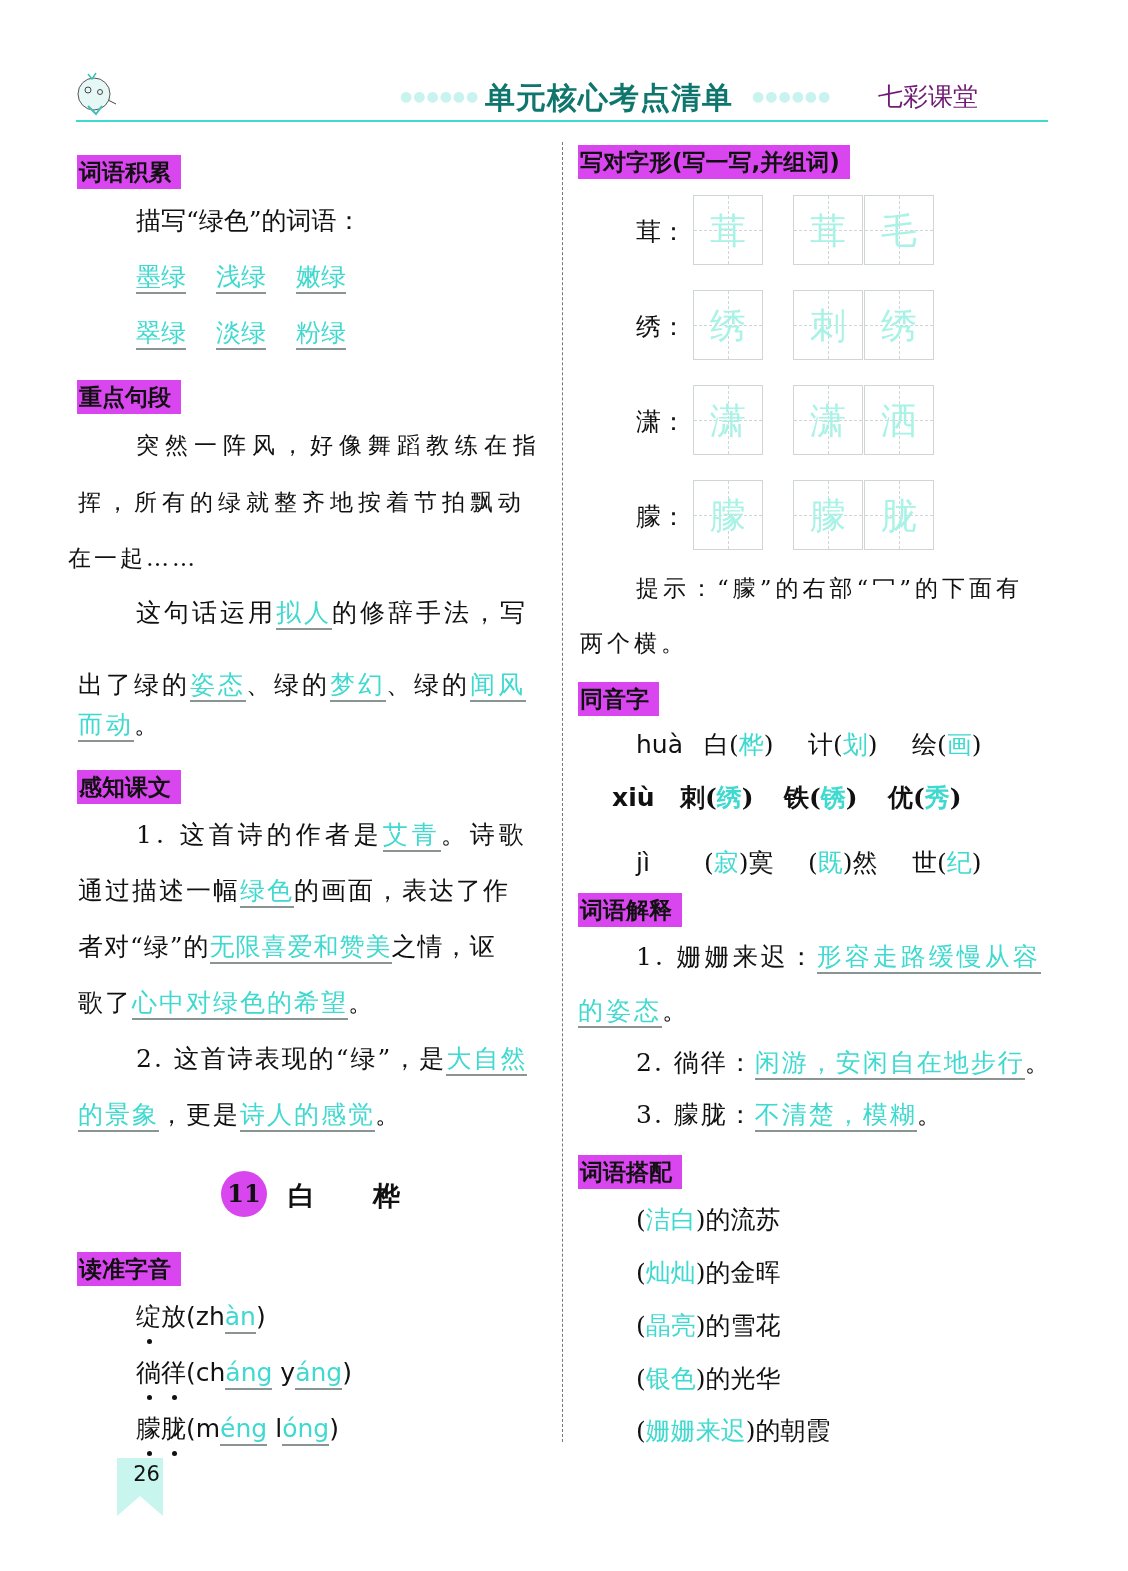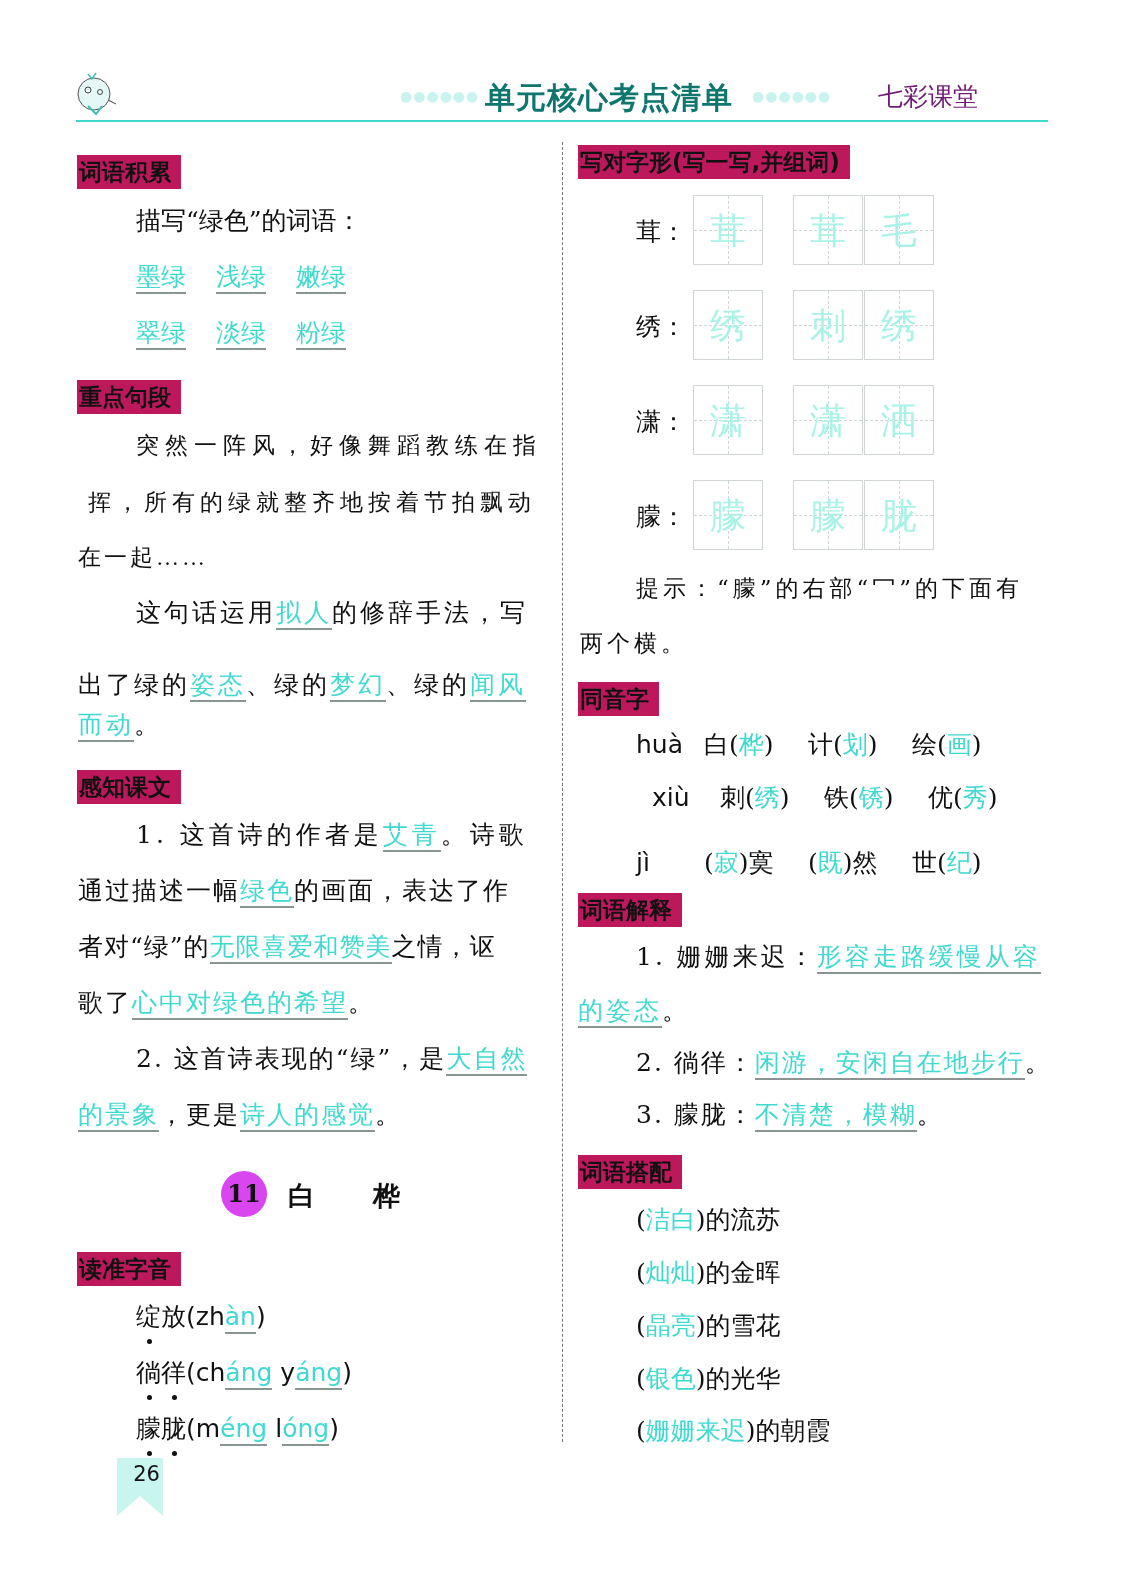--- a/index.html
+++ b/index.html
@@ -2,21 +2,21 @@
 <html><head>
 <meta charset="utf-8">
 <style>
   html, body { margin:0; padding:0; background:#ffffff; }
   body { width:1128px; height:1571px; position:relative; overflow:hidden;
          font-family:"DejaVu Serif", "Liberation Serif", serif; color:#111; }
   .abs { position:absolute; }
   .ans { color:#3fd9cf; }
   .ul { border-bottom:2px solid #8a9493; padding-bottom:1px; }
   .title-dots { color:#c9f3ef; letter-spacing:1px; font-size:14px; }
-  .sec-head { position:absolute; background:#be185d; padding:0 10px 0 2px; height:34px; line-height:34px;
+  .sec-head { position:absolute; background:#d946ef; padding:0 10px 0 2px; height:34px; line-height:34px;
               font-family:"DejaVu Sans","Liberation Sans",sans-serif; font-weight:bold; font-size:23px; color:#111; }
   .body-line { position:absolute; font-size:25px; line-height:30px; white-space:nowrap; }
   .spread { letter-spacing:6px; }
   .grid-cell { position:absolute; width:70px; height:70px; border:1.5px solid #cfd6d5; box-sizing:border-box; }
   .grid-cell::before { content:""; position:absolute; left:50%; top:0; bottom:0; border-left:1px dashed #cfd6d5; }
   .grid-cell::after { content:""; position:absolute; top:50%; left:0; right:0; border-top:1px dashed #cfd6d5; }
   .grid-cell span { position:absolute; left:0; right:0; top:0; bottom:0; text-align:center; line-height:70px;
                     font-size:36px; color:#a8f2e6; z-index:1; }
   .emph { position:relative; display:inline-block; }
   .emph::after { content:""; position:absolute; left:50%; bottom:-12px; width:5px; height:5px; margin-left:-2px; border-radius:50%; background:#111; }
@@ -47,22 +47,22 @@
 <div class="body-line" style="left:136px;top:206px;">描写“绿色”的词语：</div>
 <div class="body-line" style="left:136px;top:262px;">
   <span class="ans ul">墨绿</span><span style="display:inline-block;width:30px"></span><span class="ans ul">浅绿</span><span style="display:inline-block;width:30px"></span><span class="ans ul">嫩绿</span>
 </div>
 <div class="body-line" style="left:136px;top:318px;">
   <span class="ans ul">翠绿</span><span style="display:inline-block;width:30px"></span><span class="ans ul">淡绿</span><span style="display:inline-block;width:30px"></span><span class="ans ul">粉绿</span>
 </div>
 
 <div class="sec-head" style="left:77px;top:380px;">重点句段</div>
 <div class="body-line spread" style="left:136px;top:430px;font-size:23px;text-align:right;">突然一阵风，好像舞蹈教练在指</div>
-<div class="body-line spread" style="left:88px;top:487px;font-size:23px;letter-spacing:5px;text-align:center;">挥，所有的绿就整齐地按着节拍飘动</div>
-<div class="body-line spread" style="left:78px;top:543px;font-size:23px;letter-spacing:3px;font-family:Liberation Serif, serif;">在一起……</div>
+<div class="body-line spread" style="left:78px;top:487px;font-size:23px;letter-spacing:5px;text-align:center;">挥，所有的绿就整齐地按着节拍飘动</div>
+<div class="body-line spread" style="left:68px;top:543px;font-size:23px;letter-spacing:3px;">在一起……</div>
 <div class="body-line" style="left:136px;top:598px;letter-spacing:3px;">
   <span>这句话运用</span><span class="ans ul">拟人</span><span>的修辞手法，写</span>
 </div>
 <div class="body-line" style="left:78px;top:670px;letter-spacing:3px;">
   <span>出了绿的</span><span class="ans ul">姿态</span><span>、绿的</span><span class="ans ul">梦幻</span><span>、绿的</span><span class="ans ul">闻风</span>
 </div>
 <div class="body-line" style="left:78px;top:710px;letter-spacing:3px;">
   <span class="ans ul">而动</span><span>。</span>
 </div>
 
@@ -157,21 +157,21 @@
   </div>
 
 <div class="body-line" style="left:636px;top:573px;font-size:23px;letter-spacing:4px;">提示：“朦”的右部“冖”的下面有</div>
 <div class="body-line" style="left:580px;top:628px;font-size:23px;letter-spacing:4px;">两个横。</div>
 
 <div class="sec-head" style="left:578px;top:682px;">同音字</div>
 
 <div class="body-line" style="left:636px;top:730px;">
   <span class="py" style="display:inline-block;width:68px;">huà</span><span style="display:inline-block;width:104px"><span>白(</span><span class="ans">桦</span><span>)</span></span><span style="display:inline-block;width:104px"><span>计(</span><span class="ans">划</span><span>)</span></span><span><span>绘(</span><span class="ans">画</span><span>)</span></span>
 </div>
-<div class="body-line" style="left:652px;top:783px;">
+<div class="body-line" style="left:612px;top:783px;font-weight:bold;">
   <span class="py" style="display:inline-block;width:68px;">xiù</span><span style="display:inline-block;width:104px"><span>刺(</span><span class="ans">绣</span><span>)</span></span><span style="display:inline-block;width:104px"><span>铁(</span><span class="ans">锈</span><span>)</span></span><span><span>优(</span><span class="ans">秀</span><span>)</span></span>
 </div>
 <div class="body-line" style="left:636px;top:836px;">
   <span class="py" style="display:inline-block;width:68px;margin-top:12px;">jì</span><span style="display:inline-block;width:104px"><span>(</span><span class="ans">寂</span><span>)寞</span></span><span style="display:inline-block;width:104px"><span>(</span><span class="ans">既</span><span>)然</span></span><span><span>世(</span><span class="ans">纪</span><span>)</span></span>
 </div>
 
 <div class="sec-head" style="left:578px;top:893px;">词语解释</div>
 <div class="body-line" style="left:636px;top:942px;letter-spacing:3px;">
   <span>1. 姗姗来迟：</span><span class="ans ul">形容走路缓慢从容</span>
 </div>

